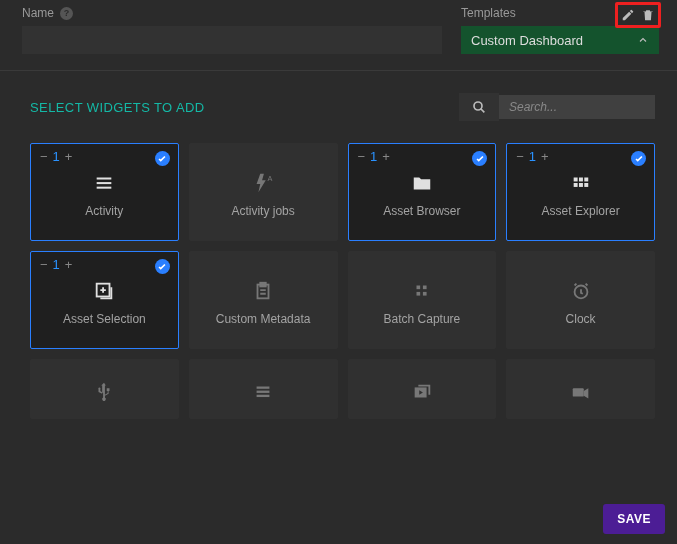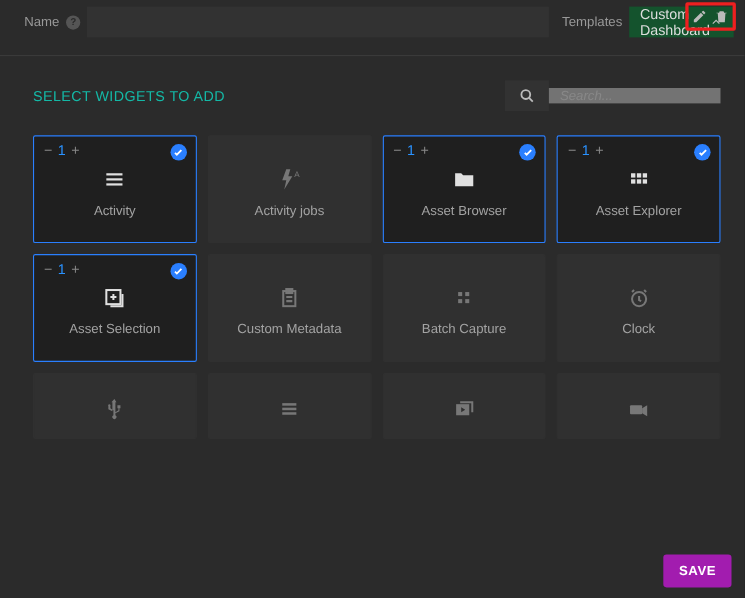--- a/index.html
+++ b/index.html
@@ -2,52 +2,52 @@
 <html><head>
 <meta charset="utf-8">
 <style>
 *{box-sizing:border-box;margin:0;padding:0;font-family:Arial,sans-serif}
 body{background:#242424;width:677px;height:544px;overflow:hidden;color:#aaa;position:relative}
 .dialog{background:#2b2b2b;width:100%;height:100%;display:flex;flex-direction:column}
 .header{display:flex;align-items:center;justify-content:space-between;padding:13px 18px 10px 22px}
 .header-title{color:#ccc;font-size:15px;letter-spacing:0.5px;font-weight:400}
 .close-btn{color:#aaa;font-size:19px;cursor:pointer;padding:3px}
 .form-row{display:flex;gap:12px;padding:6px 18px 12px 22px;align-items:flex-start}
-.field-group{display:flex;flex-direction:row;gap:6px;position:relative}
+.field-group{display:flex;flex-direction:column;gap:6px;position:relative}
 .field-label{display:flex;align-items:center;gap:6px;font-size:12px;color:#999}
 .help-icon{display:inline-flex;align-items:center;justify-content:center;width:13px;height:13px;border-radius:50%;background:#555;color:#2b2b2b;font-size:9px;font-weight:bold}
 .text-input{background:#323232;border:none;height:28px;padding:0 10px;color:#ddd;font-size:13px;outline:none}
 .name-group{flex:1}
 .name-group .text-input{width:420px}
 .tmpl-group{width:198px}
 .tmpl-actions{position:absolute;top:-4px;right:-2px;border:3px solid #ee2020;padding:3px 3px;display:flex;gap:6px;align-items:center;border-radius:2px}
 .icon-btn{color:#bbb;cursor:pointer;display:inline-flex}
 .select{background:#14532d;height:28px;display:flex;align-items:center;justify-content:space-between;padding:0 10px;cursor:pointer}
 .select-value{color:#ddd;font-size:13px}
 .divider{height:1px;background:#3a3a3a;margin:4px 0 0 0}
 .section{padding:22px 22px 10px 30px}
 .section-head{display:flex;align-items:center;justify-content:space-between;margin-bottom:22px}
 .section-title{font-size:13px;color:#14b8a6;letter-spacing:0.4px}
 .search-wrap{display:flex;align-items:center}
 .search-icon{background:#323232;height:28px;width:40px;display:flex;align-items:center;justify-content:center;color:#bbb}
-.search-input{background:#737373;border:none;height:14px;width:156px;padding:0 10px;color:#ddd;font-size:12px;outline:none;font-style:italic}
+.search-input{background:#404040;border:none;height:24px;width:156px;padding:0 10px;color:#ddd;font-size:12px;outline:none;font-style:italic}
 .search-input::placeholder{color:#888;font-style:italic}
 .widgets{display:grid;grid-template-columns:repeat(4,1fr);gap:10px}
 .widget{background:#303030;border:1px solid #303030;border-radius:2px;height:98px;display:flex;flex-direction:column;align-items:center;justify-content:center;gap:10px;position:relative;cursor:pointer}
 .widget.partial{height:60px}
 .widget.selected{background:#1f1f1f;border:1px solid #2a7fff}
 .widget-controls{position:absolute;top:5px;left:9px;display:flex;align-items:center;gap:5px;font-size:13px}
 .wc-btn{color:#888;cursor:pointer}
 .wc-count{color:#2a92ff}
 .check-badge{position:absolute;top:7px;right:8px;width:15px;height:15px;border-radius:50%;background:#2a7fff;display:flex;align-items:center;justify-content:center}
 .widget-icon{color:#777;margin-top:6px}
 .widget-label{font-size:12px;color:#a3a3a3}
 .widget.selected .widget-icon{color:#e0e0e0}
 .footer{position:absolute;bottom:10px;right:12px}
-.save-btn{background:#a21caf;color:#fff;border:none;padding:8px 14px;font-size:12px;font-weight:bold;border-radius:3px;cursor:pointer;letter-spacing:0.5px}
+.save-btn{background:#4c1d95;color:#fff;border:none;padding:8px 14px;font-size:12px;font-weight:bold;border-radius:3px;cursor:pointer;letter-spacing:0.5px}
 svg{display:block}
 </style>
 </head>
 <body>
 
 <div class="dialog">
 
   <div class="form-row">
     <div class="field-group name-group">
       <div class="field-label">

